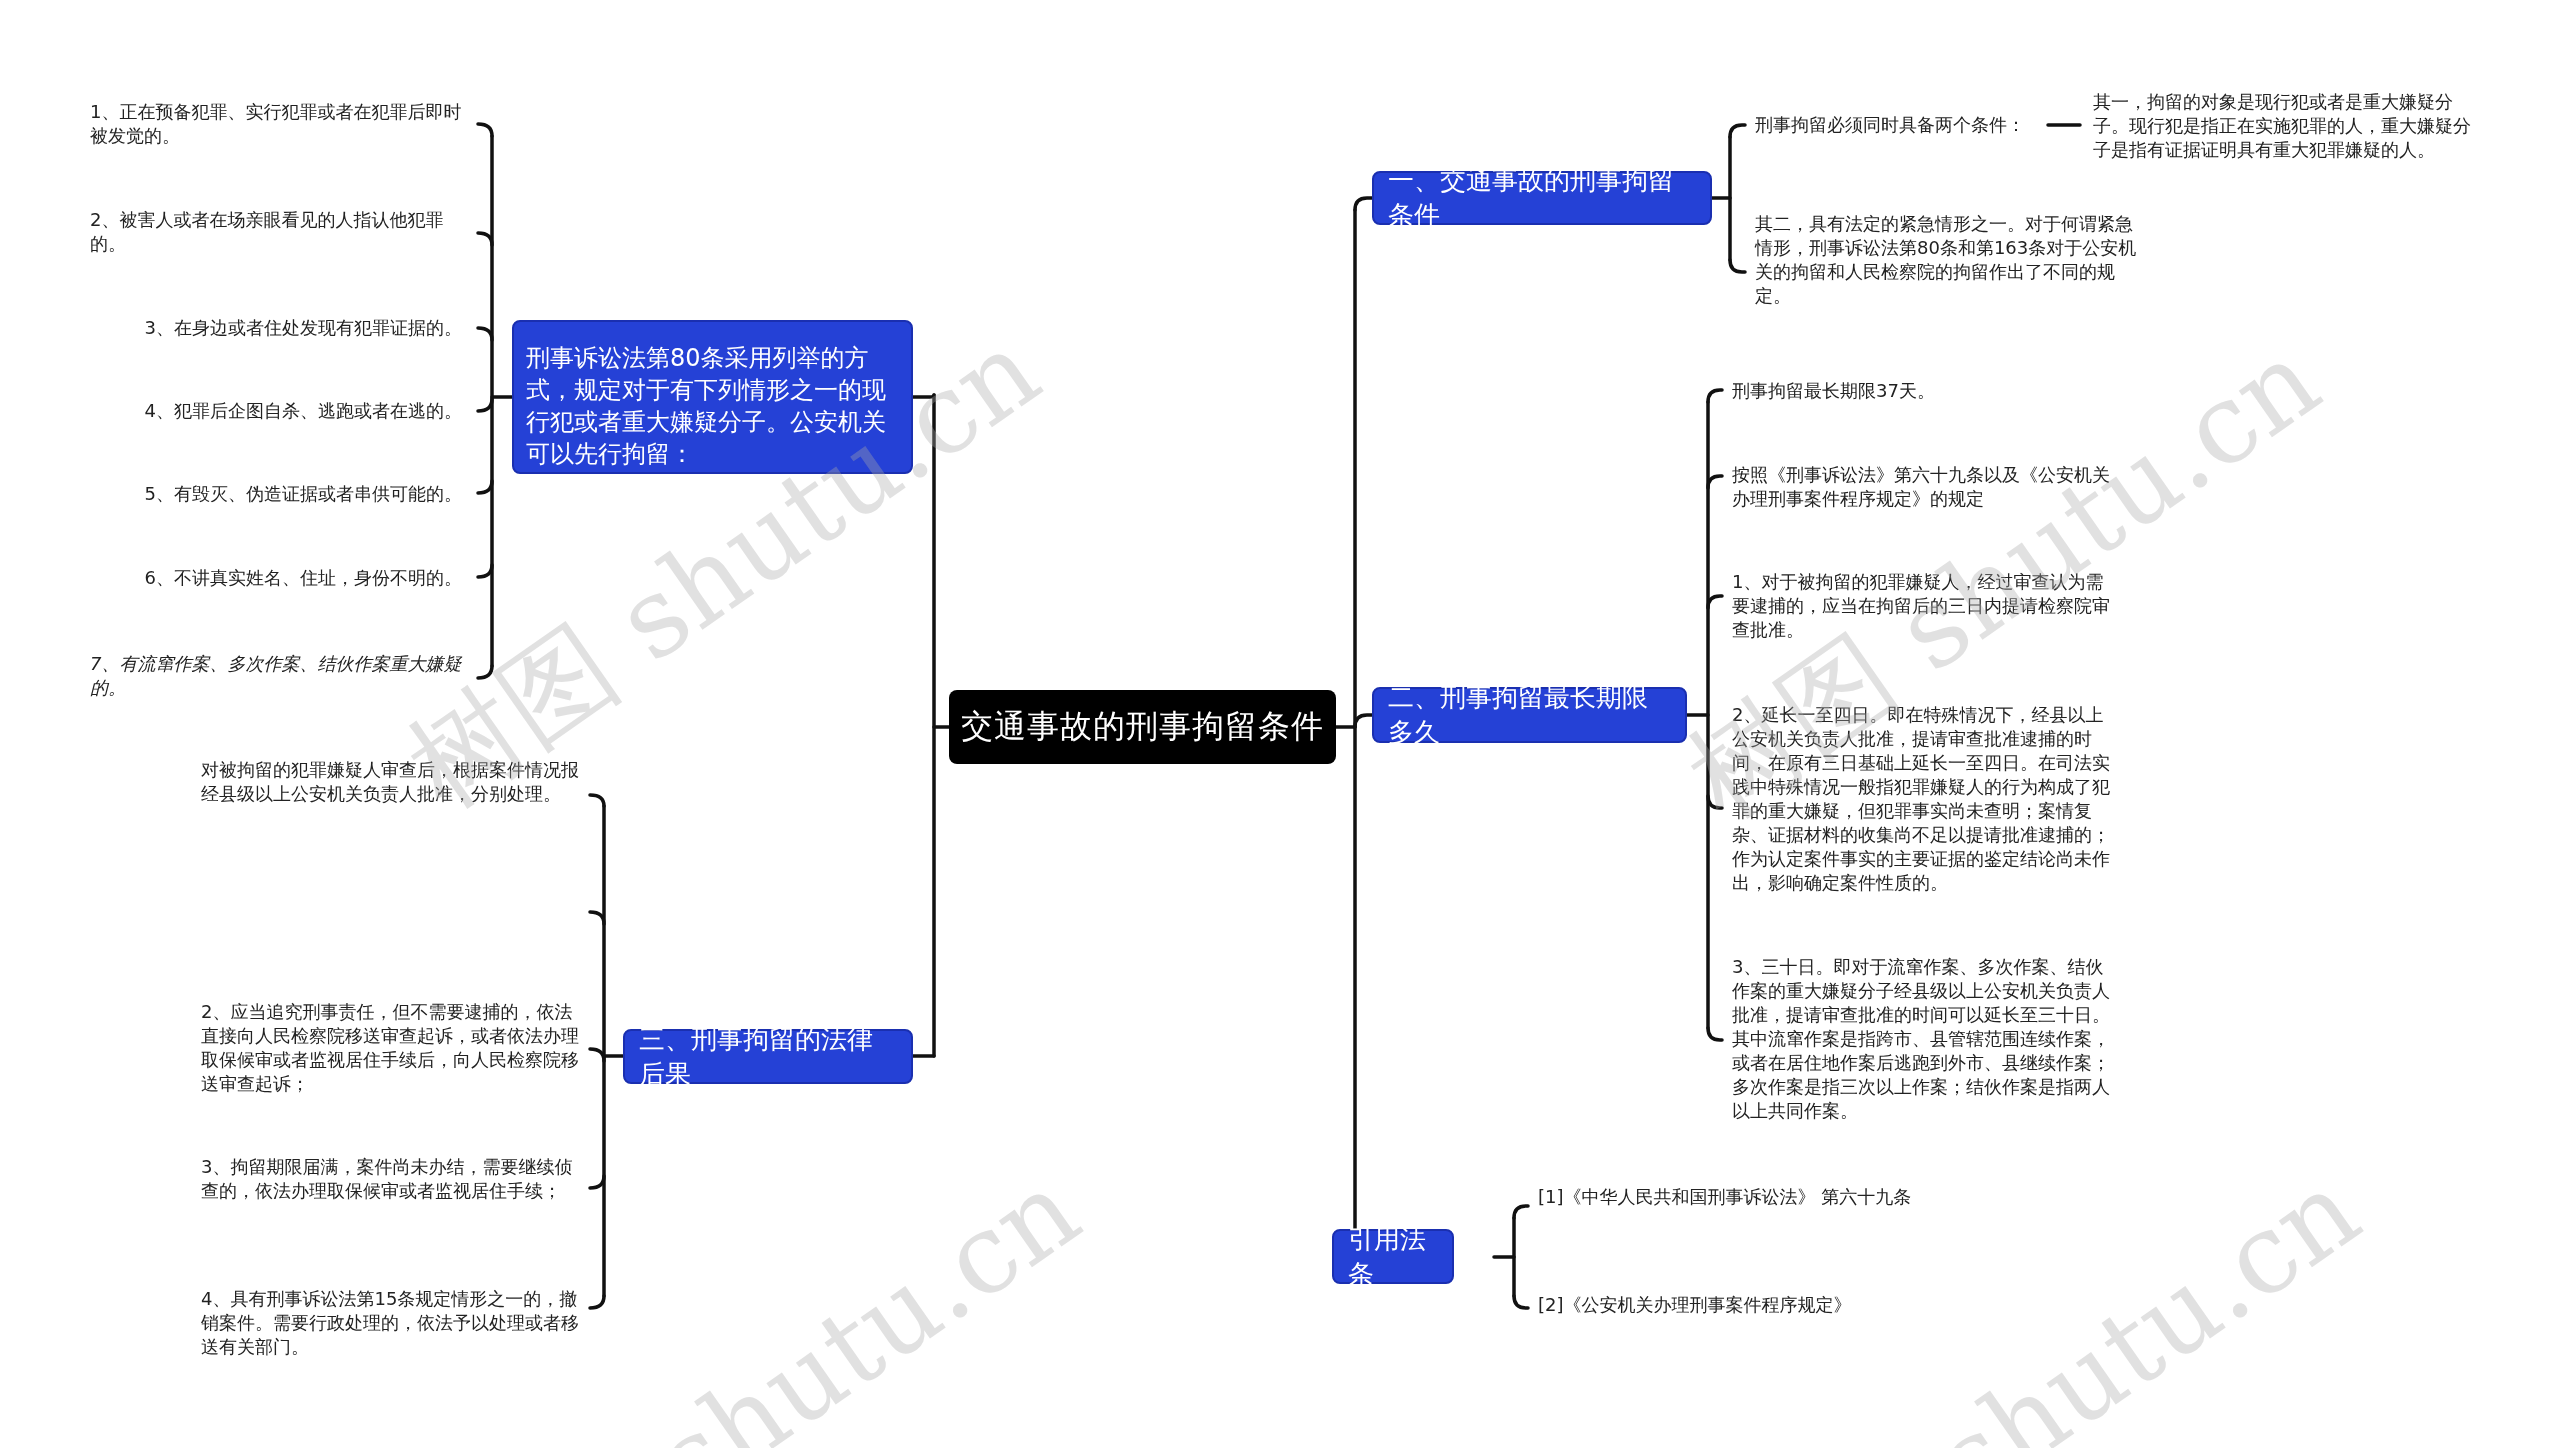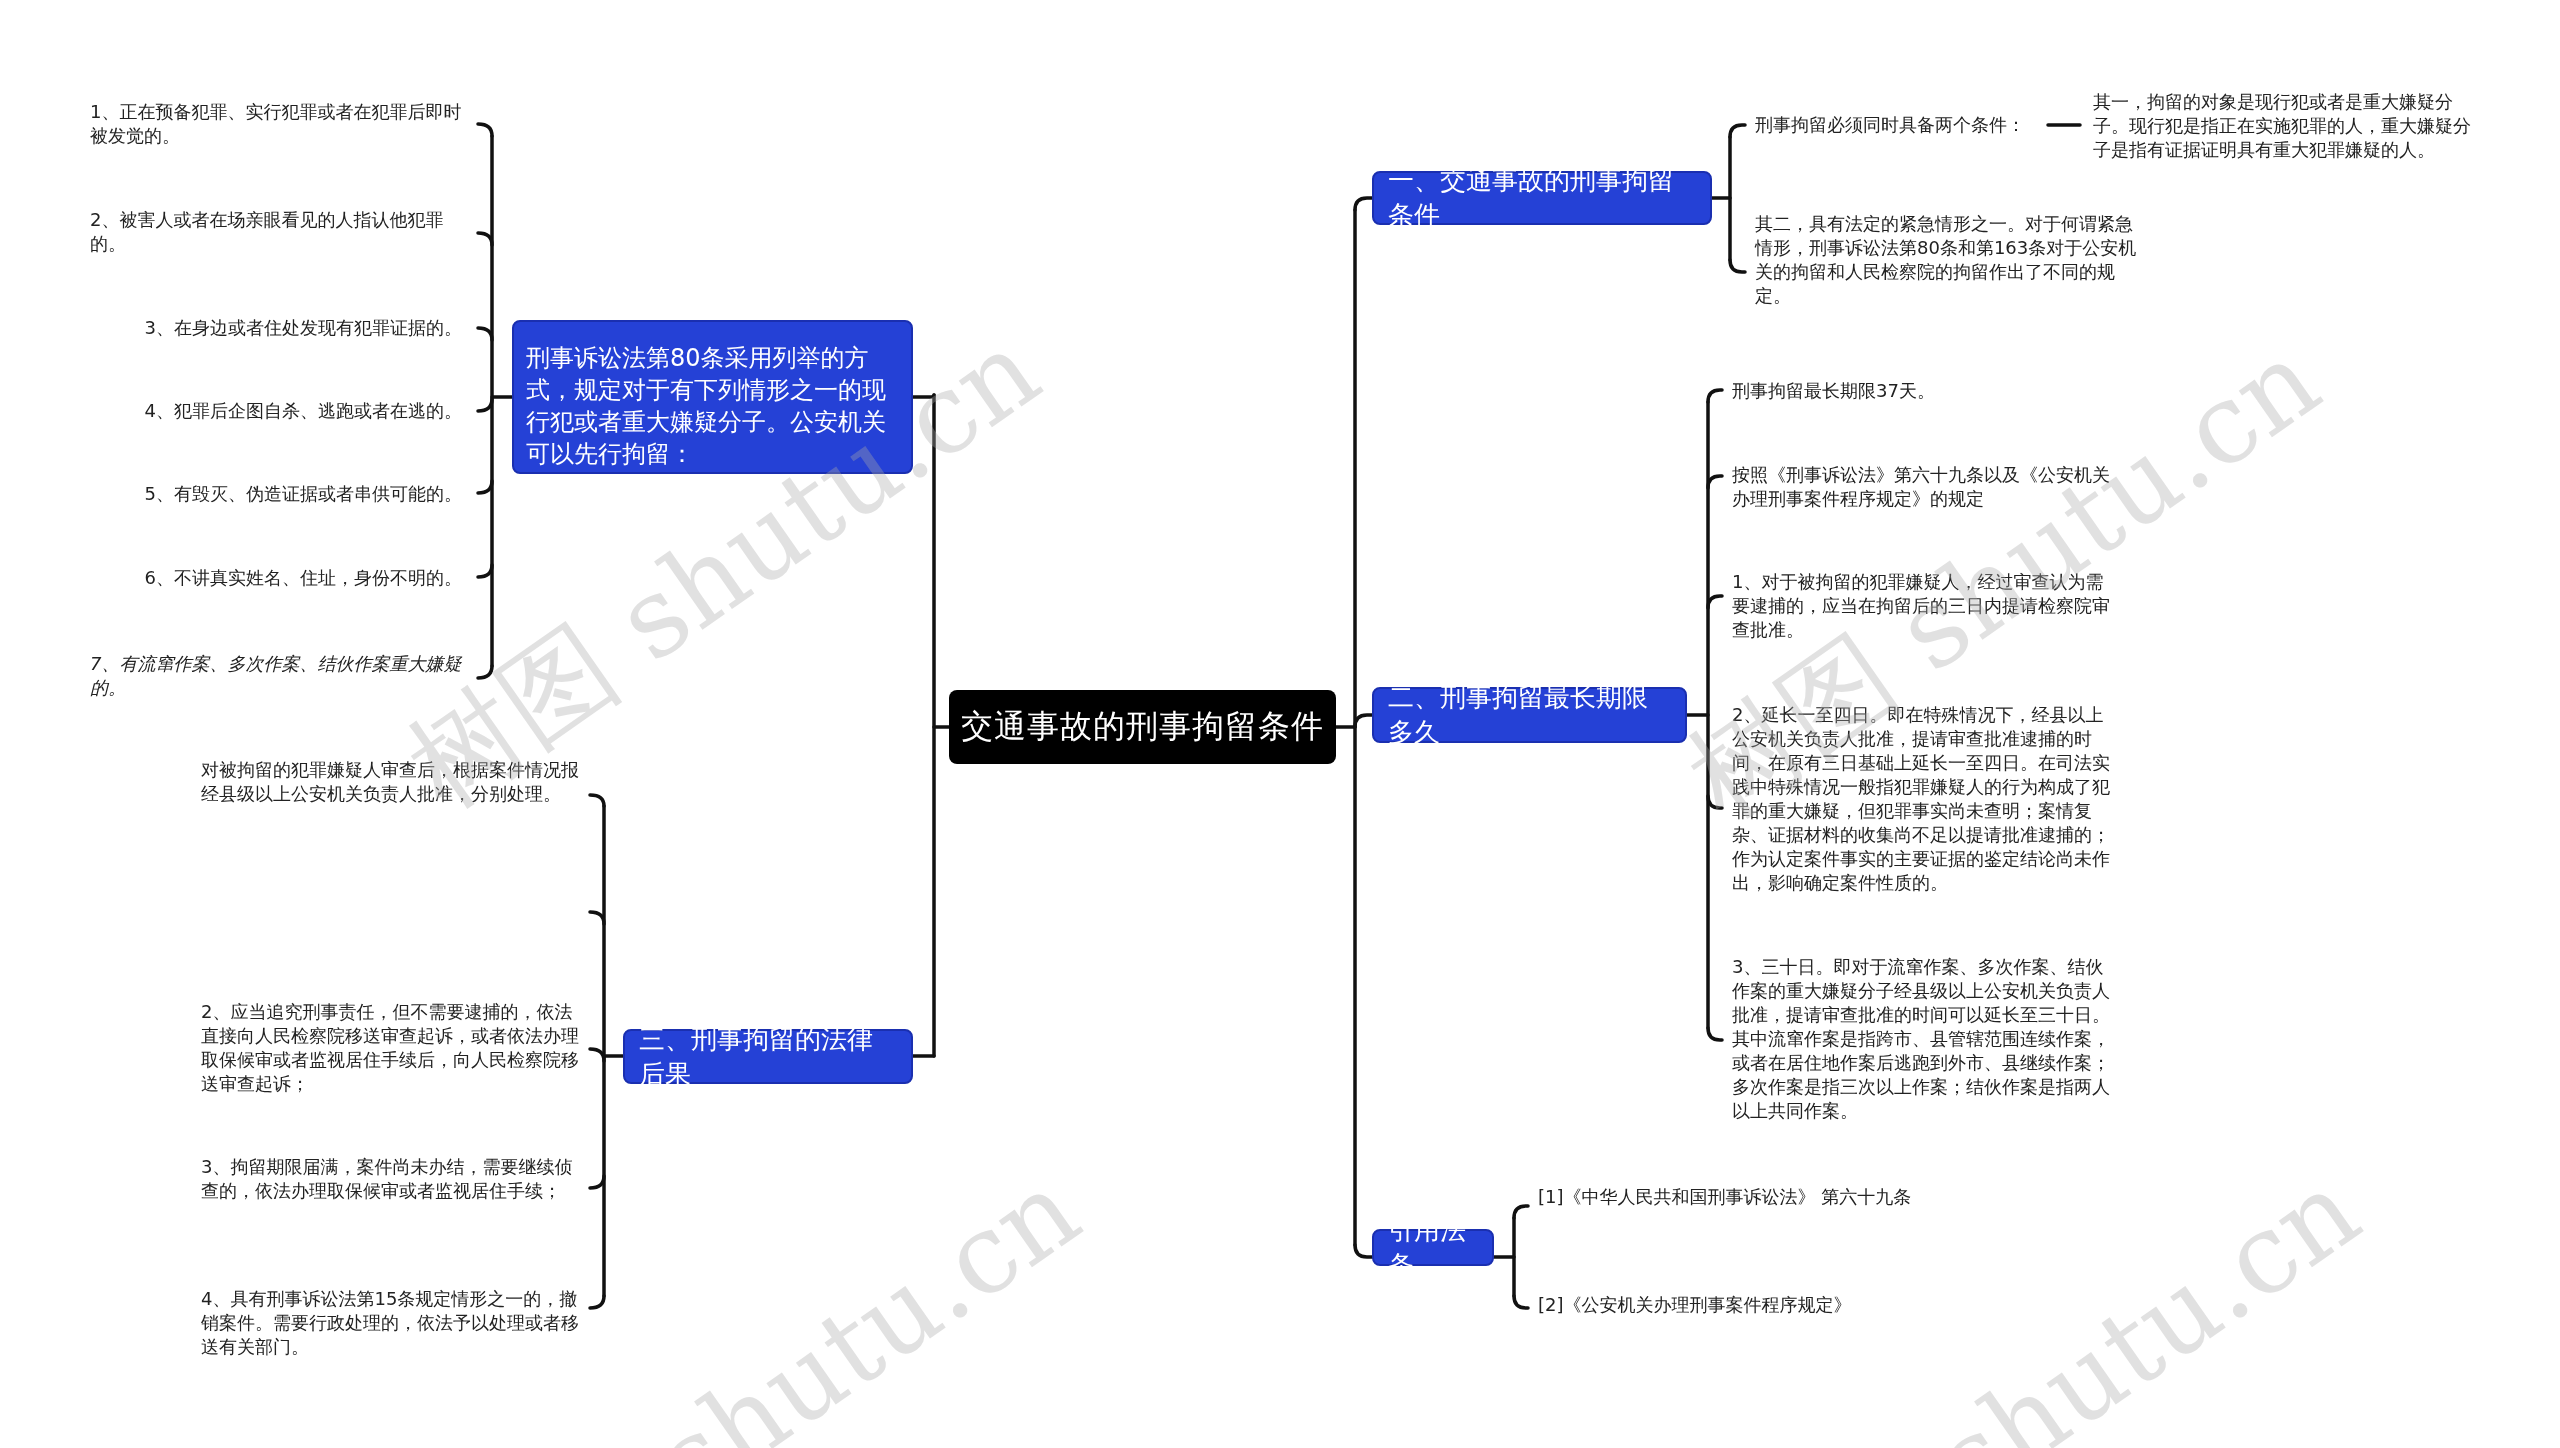--- a/index.html
+++ b/index.html
@@ -104,21 +104,21 @@
 
   <div class="node branch" style="left:1372px; top:687px; width:315px; height:56px;">
     <span>二、刑事拘留最长期限多久</span>
   </div>
   <div class="leaf" style="left:1732px; top:379px; width:385px;">刑事拘留最长期限37天。</div>
   <div class="leaf" style="left:1732px; top:463px; width:385px;">按照《刑事诉讼法》第六十九条以及《公安机关办理刑事案件程序规定》的规定</div>
   <div class="leaf" style="left:1732px; top:570px; width:385px;">1、对于被拘留的犯罪嫌疑人，经过审查认为需要逮捕的，应当在拘留后的三日内提请检察院审查批准。</div>
   <div class="leaf" style="left:1732px; top:703px; width:385px;">2、延长一至四日。即在特殊情况下，经县以上公安机关负责人批准，提请审查批准逮捕的时间，在原有三日基础上延长一至四日。在司法实践中特殊情况一般指犯罪嫌疑人的行为构成了犯罪的重大嫌疑，但犯罪事实尚未查明；案情复杂、证据材料的收集尚不足以提请批准逮捕的；作为认定案件事实的主要证据的鉴定结论尚未作出，影响确定案件性质的。</div>
   <div class="leaf" style="left:1732px; top:955px; width:385px;">3、三十日。即对于流窜作案、多次作案、结伙作案的重大嫌疑分子经县级以上公安机关负责人批准，提请审查批准的时间可以延长至三十日。其中流窜作案是指跨市、县管辖范围连续作案，或者在居住地作案后逃跑到外市、县继续作案；多次作案是指三次以上作案；结伙作案是指两人以上共同作案。</div>
 
-  <div class="node branch" style="left:1372px; top:1229px; width:122px; height:37px;">
+  <div class="node branch" style="left:1332px; top:1229px; width:122px; height:55px;">
     <span>引用法条</span>
   </div>
   <div class="leaf" style="left:1538px; top:1185px; width:380px;">[1]《中华人民共和国刑事诉讼法》 第六十九条</div>
   <div class="leaf" style="left:1538px; top:1293px; width:380px;">[2]《公安机关办理刑事案件程序规定》</div>
 
   <div class="wm" style="left:380px; top:720px;">树图 shutu.cn</div>
   <div class="wm" style="left:1660px; top:730px;">树图 shutu.cn</div>
   <div class="wm" style="left:420px; top:1560px;">树图 shutu.cn</div>
   <div class="wm" style="left:1700px; top:1560px;">树图 shutu.cn</div>
 </div>

